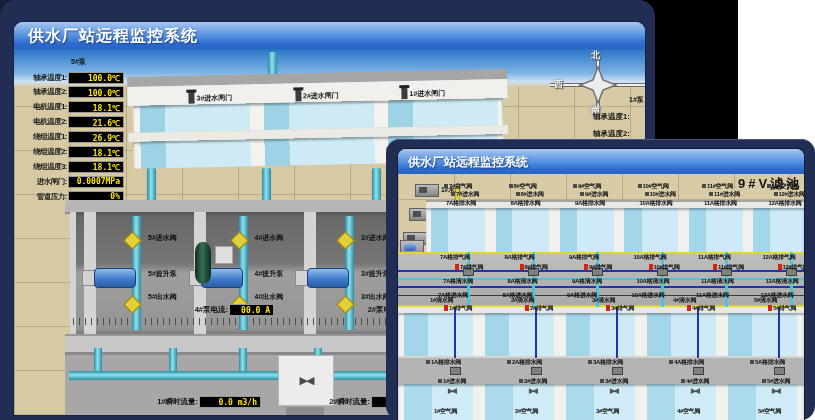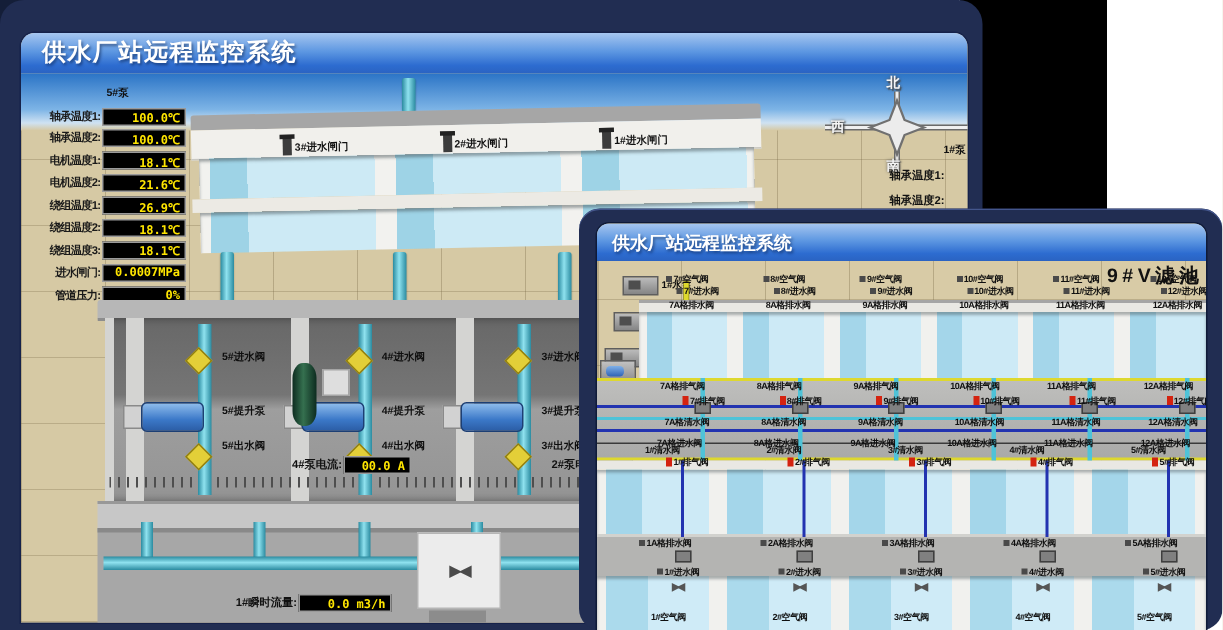--- a/index.html
+++ b/index.html
@@ -342,20 +342,24 @@
         <div class="abs stub" style="left:424px"></div>
         <div class="abs stub" style="left:494px"></div>
         <div class="abs hpipe"></div>
         <div class="abs vbox">▶◀</div>
         <div class="abs vgray"></div>
       </div>
       <div class="fread" style="left:104px;top:347px">
         <span class="lab">1#瞬时流量:</span>
         <span class="ledbox">0.0 m3/h</span>
       </div>
+      <div class="fread" style="left:276px;top:347px">
+        <span class="lab">2#瞬时流量:</span>
+        <span class="ledbox">0.0 m3/h</span>
+      </div>
     </div>
   </div>
 
   <div class="abs fframe"></div>
   <div class="abs fwin">
     <div class="titlebar">
       <span>供水厂站远程监控系统</span>
     </div>
     <div class="fscene">
       <div class="abs ground-grid"></div>

